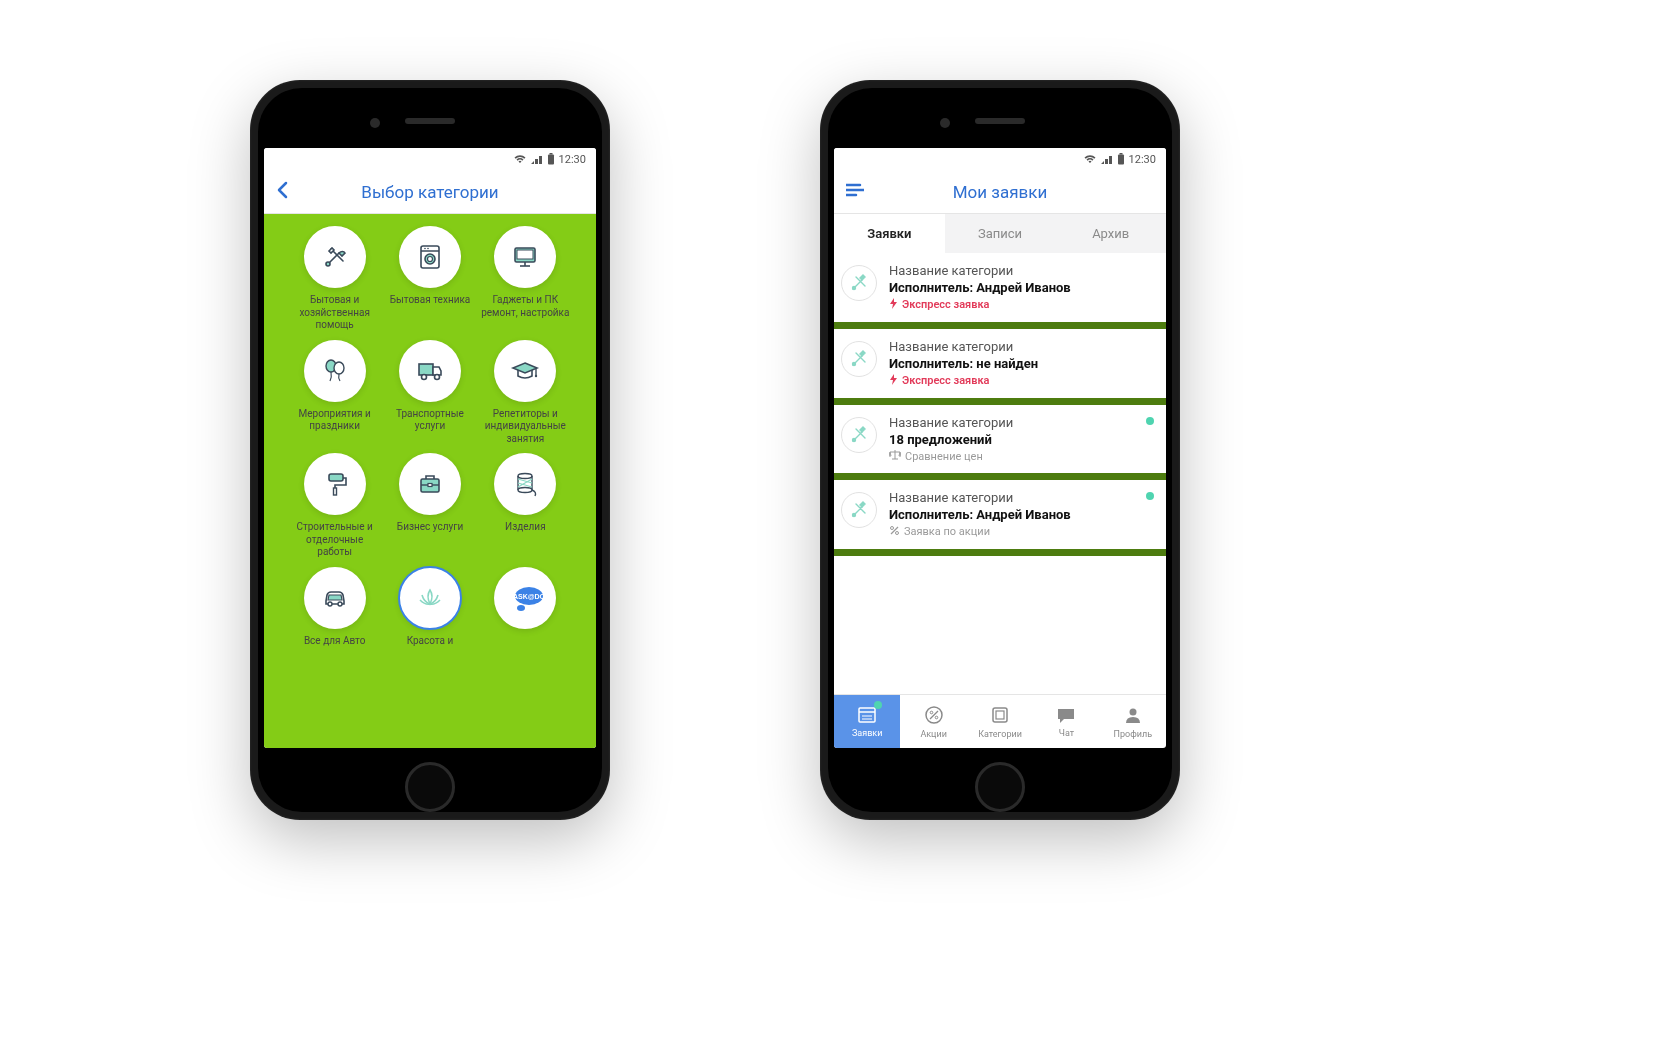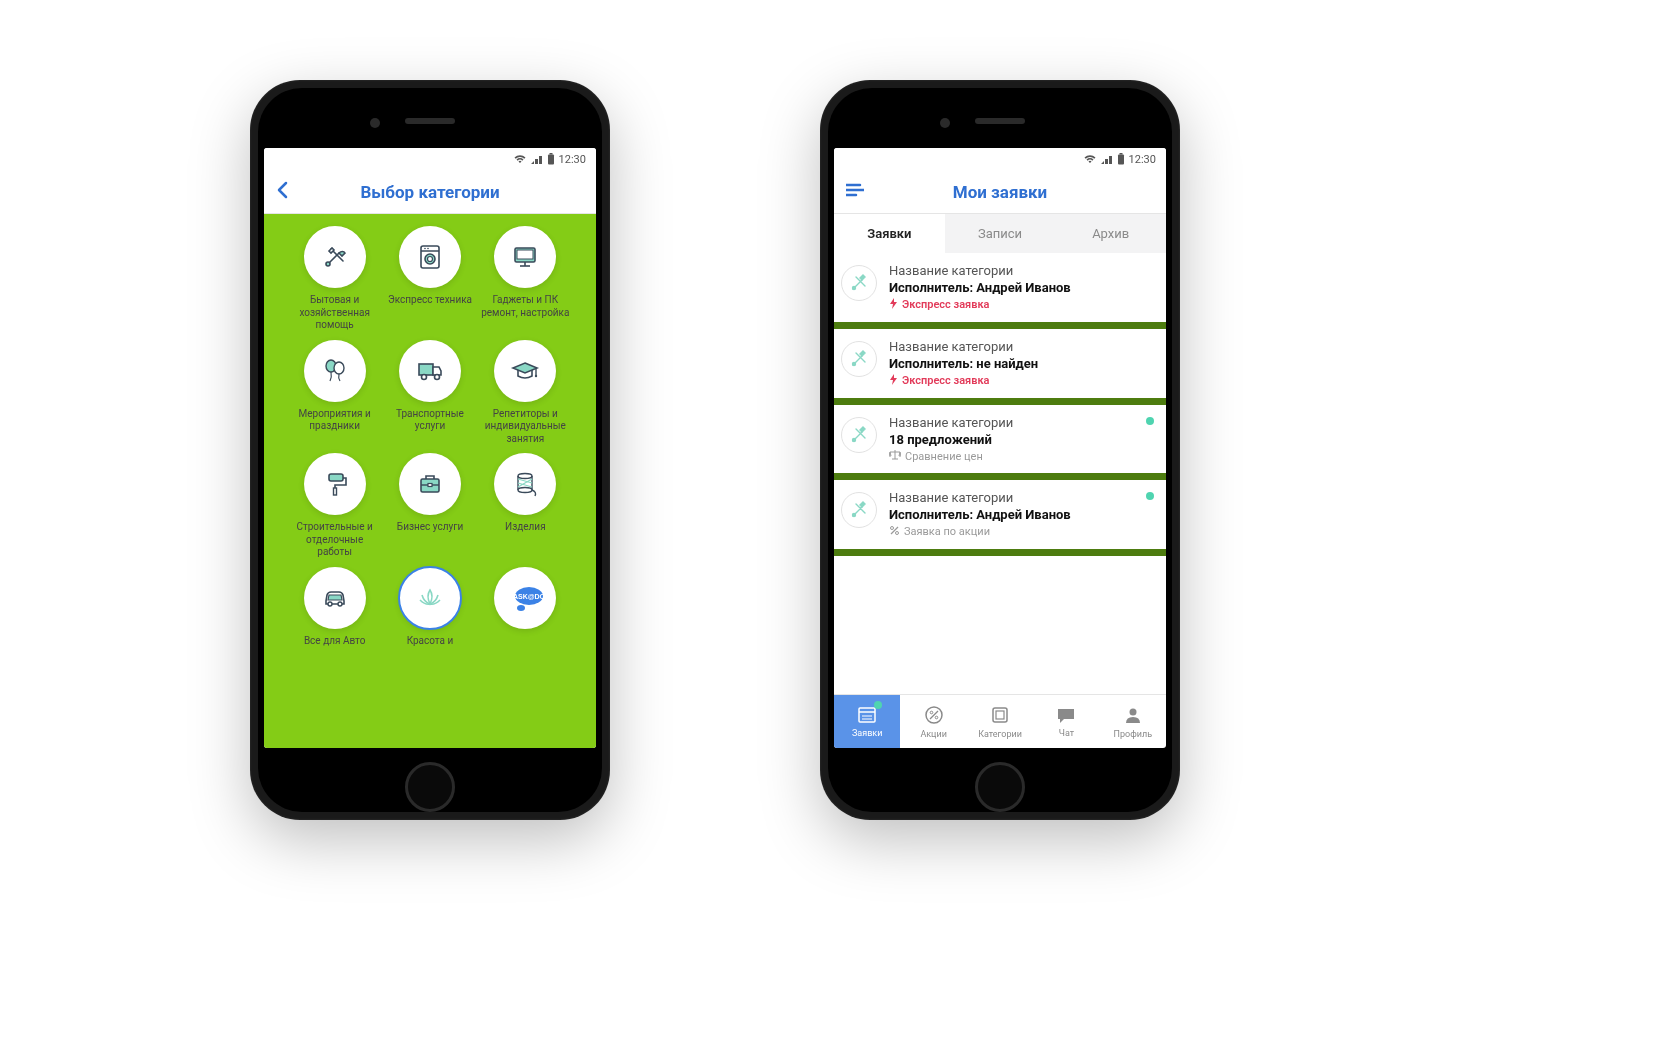--- a/index.html
+++ b/index.html
@@ -83,21 +83,21 @@
     display: flex;
     align-items: center;
     padding: 0 12px;
     position: relative;
   }
   .app-header .title {
     position: absolute;
     left: 0; right: 0;
     text-align: center;
     font-size: 17px;
-    font-weight: 700;
+    font-weight: 400;
     color: #2f6fd1;
   }
   .back-chevron, .menu-btn {
     position: relative;
     z-index: 2;
     color: #2f6fd1;
     cursor: pointer;
   }
   .content { flex: 1; overflow: hidden; position: relative; }
 
@@ -287,21 +287,21 @@
           <div class="cat-circle">
             <svg width="36" height="36" viewBox="0 0 36 36">
                 <rect x="9" y="7" width="18" height="22" rx="2" fill="none" stroke="#3a4a5a" stroke-width="1.6"></rect>
                 <line x1="9" y1="12" x2="27" y2="12" stroke="#3a4a5a" stroke-width="1.6"></line>
                 <circle cx="13" cy="9.5" r="0.8" fill="#3a4a5a"></circle>
                 <circle cx="16" cy="9.5" r="0.8" fill="#3a4a5a"></circle>
                 <circle cx="18" cy="20" r="5" fill="#8ad8c5" stroke="#3a4a5a" stroke-width="1.6"></circle>
                 <circle cx="18" cy="20" r="2.5" fill="#fff" stroke="#3a4a5a" stroke-width="1.2"></circle>
               </svg>
           </div>
-          <div class="cat-label">Экспресс техника</div>
+          <div class="cat-label">Бытовая техника</div>
         </div>
 
         <div class="cat-cell">
           <div class="cat-circle">
             <svg width="36" height="36" viewBox="0 0 36 36">
                 <rect x="8" y="9" width="20" height="14" rx="1.5" fill="#8ad8c5" stroke="#3a4a5a" stroke-width="1.6"></rect>
                 <rect x="10" y="11" width="16" height="9" fill="#fff" stroke="#3a4a5a" stroke-width="1"></rect>
                 <line x1="18" y1="23" x2="18" y2="27" stroke="#3a4a5a" stroke-width="1.6"></line>
                 <line x1="13" y1="27" x2="23" y2="27" stroke="#3a4a5a" stroke-width="1.6"></line>
               </svg>

